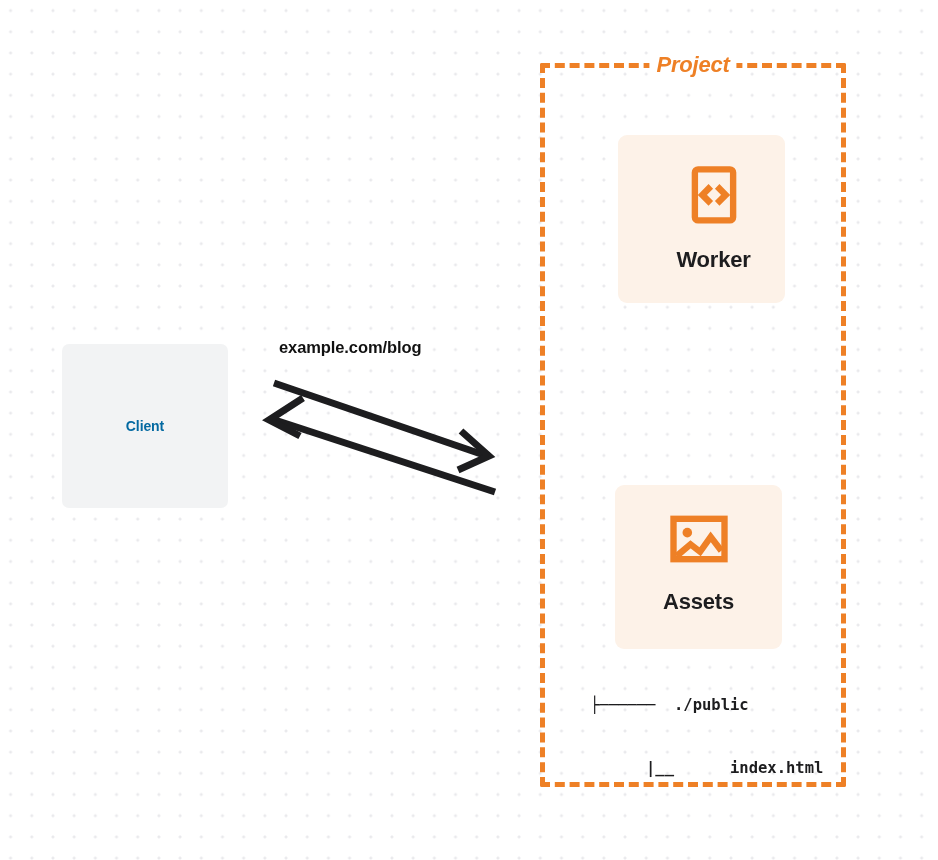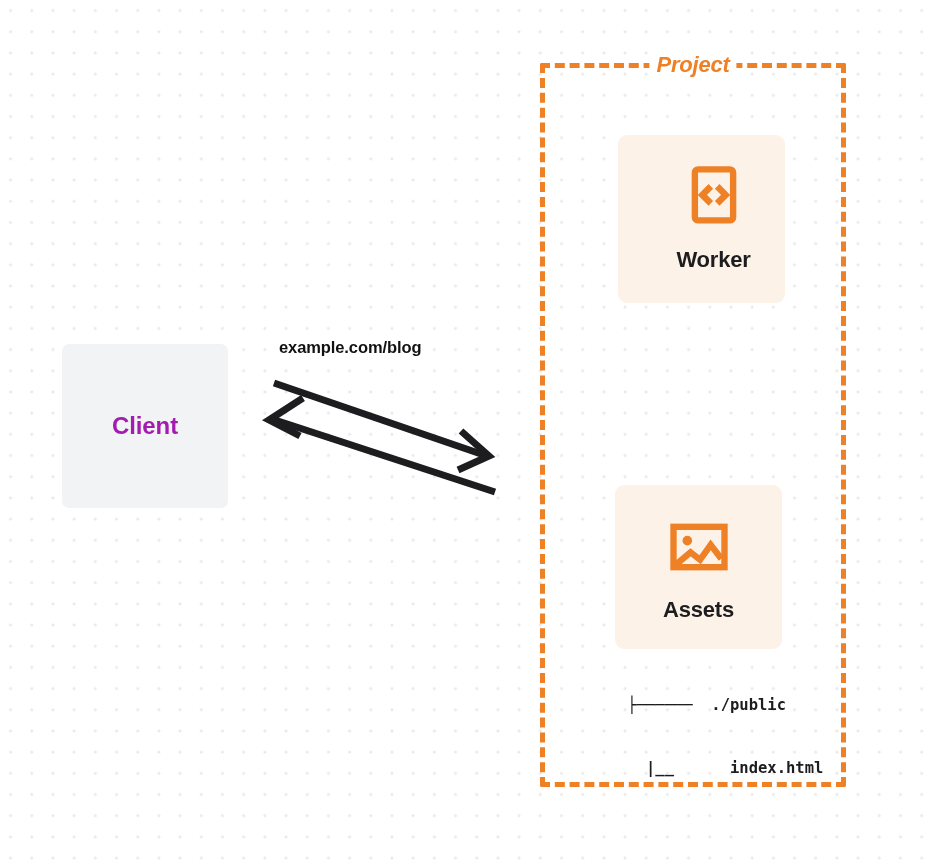--- a/index.html
+++ b/index.html
@@ -31,23 +31,23 @@
     top: 344px;
     width: 166px;
     height: 164px;
     background-color: #f2f3f4;
     border-radius: 7px;
     display: flex;
     align-items: center;
     justify-content: center;
   }
   .client-label {
-    font-size: 24px;
-    font-weight: 700;
-    color: #a21caf;
+    font-size: 14px;
+    font-weight: 700;
+    color: #0369a1;
     letter-spacing: -0.1px;
   }
 
   
   .request-label {
     position: absolute;
     left: 279px;
     top: 338px;
     font-size: 16.5px;
     font-weight: 700;
@@ -109,21 +109,21 @@
     left: 73px;
     top: 67px;
     height: 168px;
     padding-top: 28px;
     padding-left: 24px;
   }
   .card-assets {
     left: 70px;
     top: 417px;
     height: 164px;
-    padding-top: 28px;
+    padding-top: 20px;
   }
   .card-icon {
     width: 68px;
     height: 68px;
     display: block;
   }
   .card-label {
     margin-top: 16px;
     font-size: 22px;
     font-weight: 700;
@@ -140,21 +140,20 @@
     font-size: 15.5px;
     font-weight: 700;
     line-height: 21px;
     color: #1d1d1f;
     white-space: pre;
     text-align: left;
   }
   .tree-row {
     display: block;
     white-space: pre;
-    text-align: center;
   }
 </style>
 </head>
 <body>
 
 <div id="canvas">
 
   <div class="client-node">
     <span class="client-label">Client</span>
   </div>

